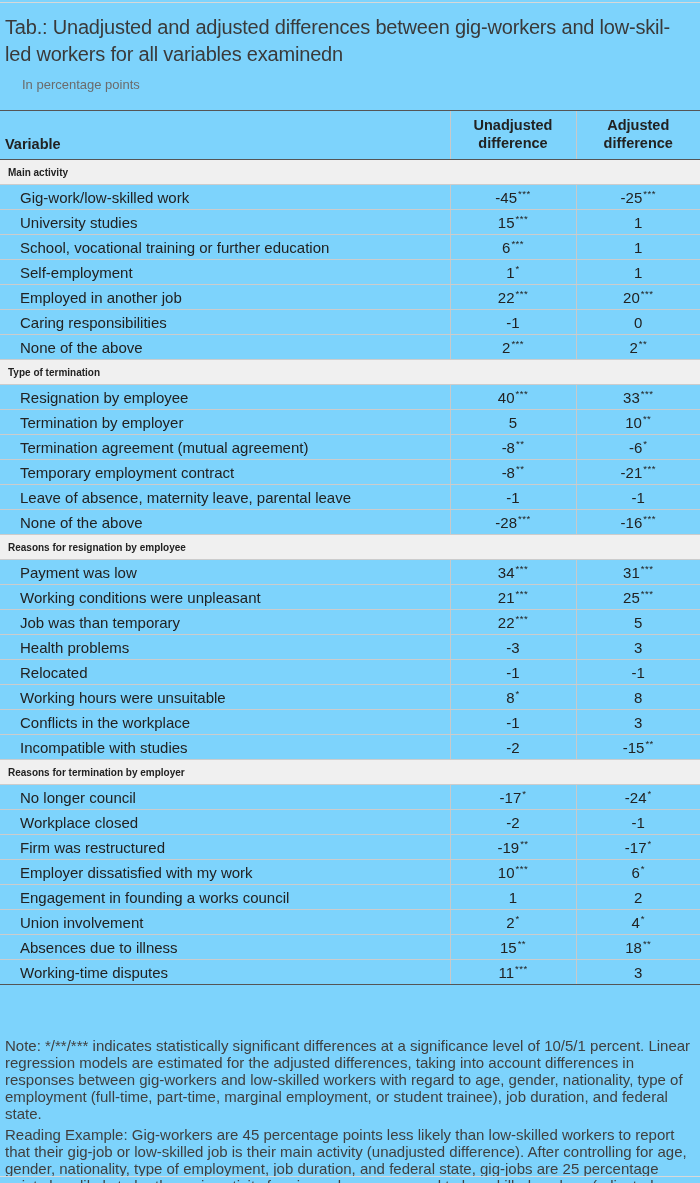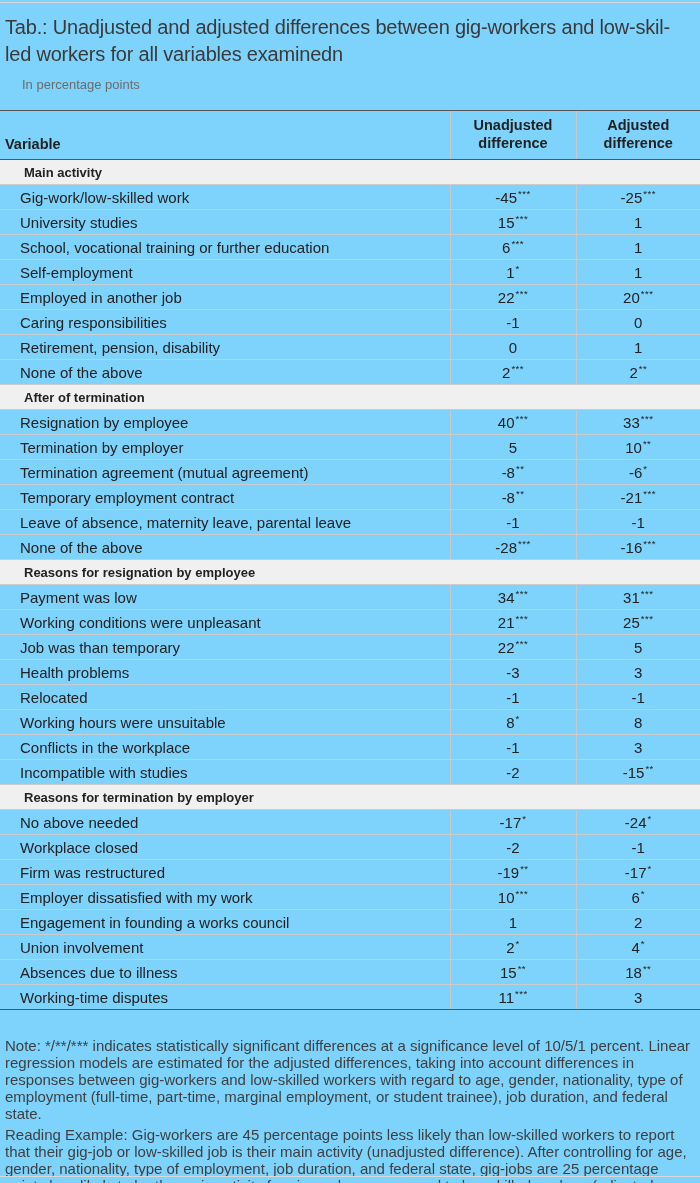--- a/index.html
+++ b/index.html
@@ -43,22 +43,22 @@
   }
   .tbl th.var { text-align:left; padding-left:5px; }
   .tbl th.num, .tbl td.num { border-left:1px solid #c9c9c9; text-align:center; }
   .tbl th.num { line-height:1.25;margin-top:47px; }
   .tbl tbody td {
     height:24px; border-bottom:1px solid #cccccc;
     padding:0; vertical-align:middle;
   }
   .tbl td.label { padding-left:20px; text-align:left; }
   .tbl tr.section-row td {
-    background:#f0f0f0; font-weight:bold; font-size:13px;
-    padding-left:24px; border-bottom:1px solid #cccccc;
+    background:#f0f0f0; font-weight:bold; font-size:10px;
+    padding-left:8px; border-bottom:1px solid #cccccc;
   }
   .tbl tbody tr:last-child td { border-bottom:1px solid #555555; }
   sup.sig {
     font-size:9.5px; letter-spacing:0.5px;
     vertical-align:super; line-height:0; margin-left:1px;
   }
   .notes {
     position:absolute; top:1037px; left:0; width:700px;
     box-sizing:border-box; padding:0 3px 0 5px;
     font-size:15px; line-height:17px; color:#3f3f3f;
@@ -116,31 +116,26 @@
           <td class="label">Employed in another job</td>
           <td class="num"><span>22</span><sup class="sig">***</sup></td>
           <td class="num"><span>20</span><sup class="sig">***</sup></td>
         </tr>
         <tr>
           <td class="label">Caring responsibilities</td>
           <td class="num"><span>-1</span></td>
           <td class="num"><span>0</span></td>
         </tr>
         <tr>
-          <td class="label">Retirement, pension, disability</td>
-          <td class="num"><span>0</span></td>
-          <td class="num"><span>1</span></td>
-        </tr>
-        <tr>
           <td class="label">None of the above</td>
           <td class="num"><span>2</span><sup class="sig">***</sup></td>
           <td class="num"><span>2</span><sup class="sig">**</sup></td>
         </tr>
         <tr class="section-row">
-          <td colspan="3">After of termination</td>
+          <td colspan="3">Type of termination</td>
         </tr>
         <tr>
           <td class="label">Resignation by employee</td>
           <td class="num"><span>40</span><sup class="sig">***</sup></td>
           <td class="num"><span>33</span><sup class="sig">***</sup></td>
         </tr>
         <tr>
           <td class="label">Termination by employer</td>
           <td class="num"><span>5</span></td>
           <td class="num"><span>10</span><sup class="sig">**</sup></td>
@@ -205,21 +200,21 @@
         </tr>
         <tr>
           <td class="label">Incompatible with studies</td>
           <td class="num"><span>-2</span></td>
           <td class="num"><span>-15</span><sup class="sig">**</sup></td>
         </tr>
         <tr class="section-row">
           <td colspan="3">Reasons for termination by employer</td>
         </tr>
         <tr>
-          <td class="label">No above needed</td>
+          <td class="label">No longer council</td>
           <td class="num"><span>-17</span><sup class="sig">*</sup></td>
           <td class="num"><span>-24</span><sup class="sig">*</sup></td>
         </tr>
         <tr>
           <td class="label">Workplace closed</td>
           <td class="num"><span>-2</span></td>
           <td class="num"><span>-1</span></td>
         </tr>
         <tr>
           <td class="label">Firm was restructured</td>

